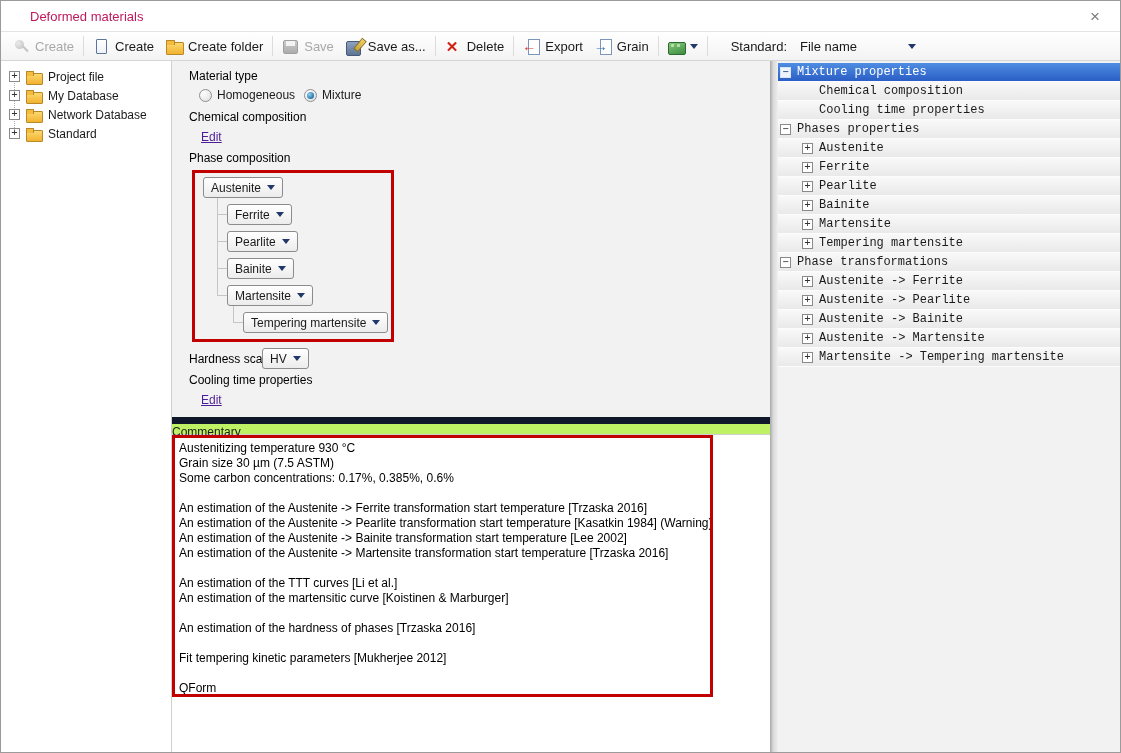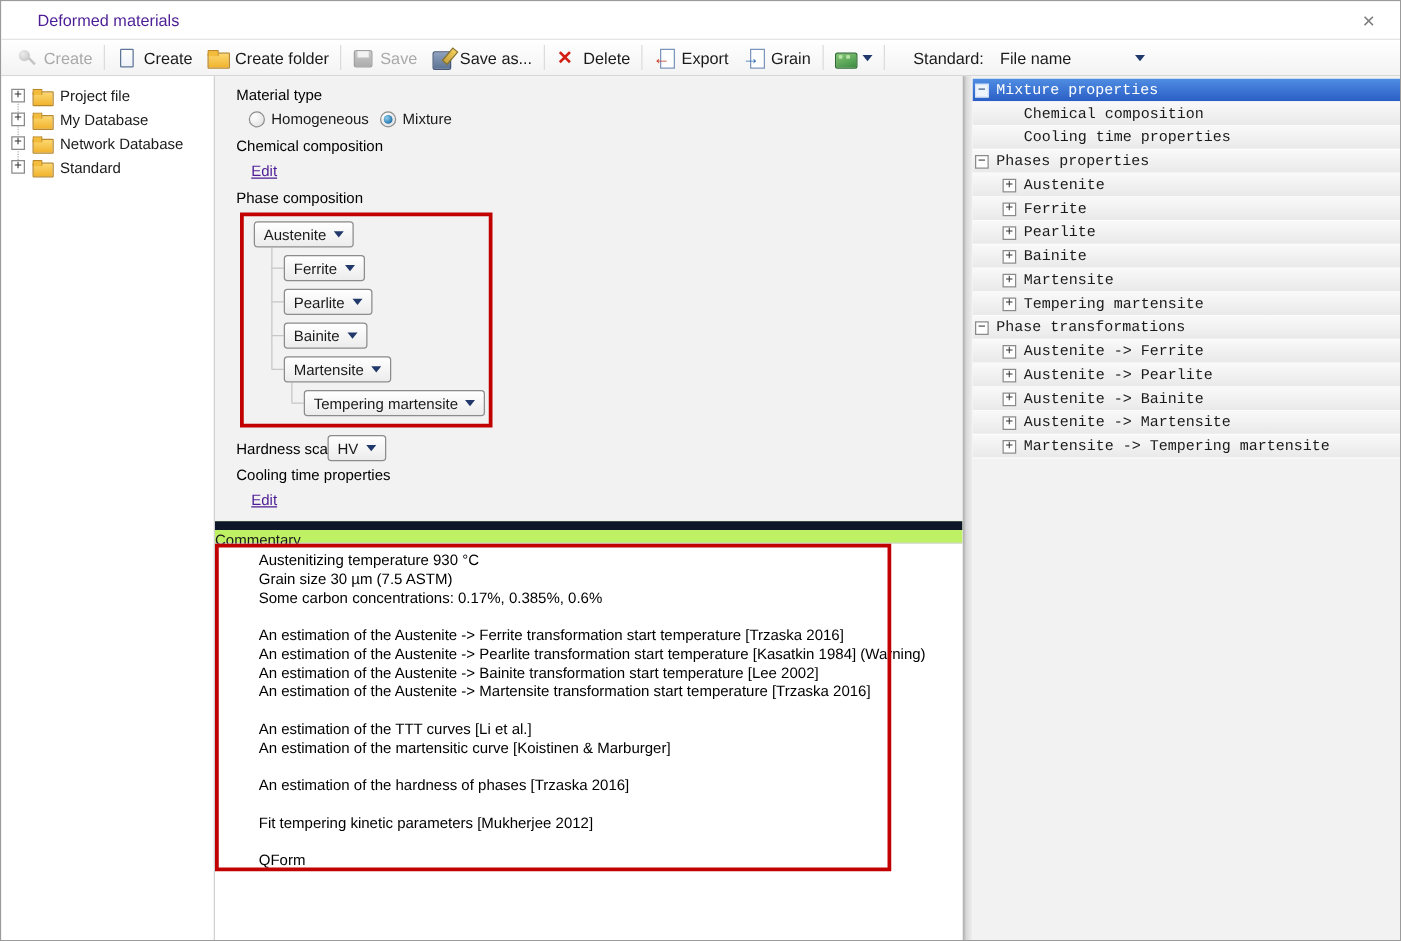--- a/index.html
+++ b/index.html
@@ -4,21 +4,21 @@
 <style>
   html,body{margin:0;padding:0;background:#e9e9e9;}
   *{box-sizing:border-box;}
   .window{
     width:1121px;height:753px;border:1px solid #9b9b9b;background:#fff;
     display:flex;flex-direction:column;
     font-family:"Liberation Sans",sans-serif;color:#1a1a1a;position:relative;overflow:hidden;
   }
   
   .titlebar{height:31px;background:#fff;border-bottom:1px solid #e4e4e4;position:relative;flex:none;}
-  .title{position:absolute;left:29px;top:8px;font-size:13px;color:#4c1d95;}
+  .title{position:absolute;left:29px;top:8px;font-size:13px;color:#be185d;}
   .close{position:absolute;right:14px;top:5px;width:22px;height:22px;text-align:center;
          font-size:17px;line-height:22px;color:#7d7d7d;}
   
   .toolbar{height:29px;flex:none;display:flex;align-items:center;padding-left:6px;
            background:linear-gradient(#ffffff,#f3f3f3);border-bottom:1px solid #d6d6d6;}
   #tb-buttons{display:flex;align-items:center;height:100%;}
   .tb-btn{display:flex;align-items:center;gap:5px;padding:0 6px;height:24px;font-size:13px;white-space:nowrap;}
   .tb-btn.disabled{color:#a9a9a9;}
   .tb-btn.disabled .tb-icon{filter:grayscale(1) opacity(.55);}
   .tb-sep{width:1px;height:20px;background:#dcdcdc;margin:0 3px;flex:none;}
@@ -80,22 +80,22 @@
          background:radial-gradient(circle at 35% 35%,#8fd1f0,#1f6fa8 75%);}
   .radio-item{display:flex;align-items:center;margin-right:9px;}
   .phase-box{position:absolute;left:20px;top:109px;width:202px;height:172px;border:3px solid #c10000;}
   .phase-btn{position:absolute;display:inline-flex;align-items:center;gap:6px;height:21px;
       padding:0 7px;background:linear-gradient(#ffffff,#ececec);border:1px solid #8c8c8c;border-radius:3px;
       font-size:12px;white-space:nowrap;}
   .conn{position:absolute;background:#c6c6c6;}
   .commentary-bar{position:absolute;left:0;right:0;top:356px;height:18px;background:#bef264;
       border-top:7px solid #0f172a;border-bottom:1px solid #cfcfcf;line-height:16px;}
   .commentary-body{position:absolute;left:0;right:0;top:374px;bottom:0;background:#fff;}
-  .commentary-text{position:absolute;left:3px;top:3px;padding:3px 20px;font-size:12px;line-height:15px;
-      white-space:pre;color:#000;margin-left:12px;}
+  .commentary-text{position:absolute;left:3px;top:3px;padding:3px 4px;font-size:12px;line-height:15px;
+      white-space:pre;color:#000;}
   .commentary-highlight{position:absolute;left:0;top:0;width:541px;height:262px;border:3px solid #c10000;pointer-events:none;}
   
   .split{width:8px;flex:none;background:linear-gradient(90deg,#a8a8a8,#d9d9d9 40%,#efefef);}
   .right{width:342px;flex:none;background:#f2f2f2;padding-top:2px;overflow:hidden;}
   .rrow{height:19px;display:flex;align-items:center;font-size:12px;
         background:linear-gradient(#f9f9f9,#e9e9e9);border-bottom:1px solid #fcfcfc;}
   .rrow .r-label{margin-left:6px;white-space:nowrap;font-family:Liberation Mono, monospace;}
   .rrow.lvl0 .exp{margin-left:2px;}
   .rrow.lvl1 .exp{margin-left:24px;}
   .rrow.selected{background:linear-gradient(#4f8de2,#2a5ec5);color:#fff;}

